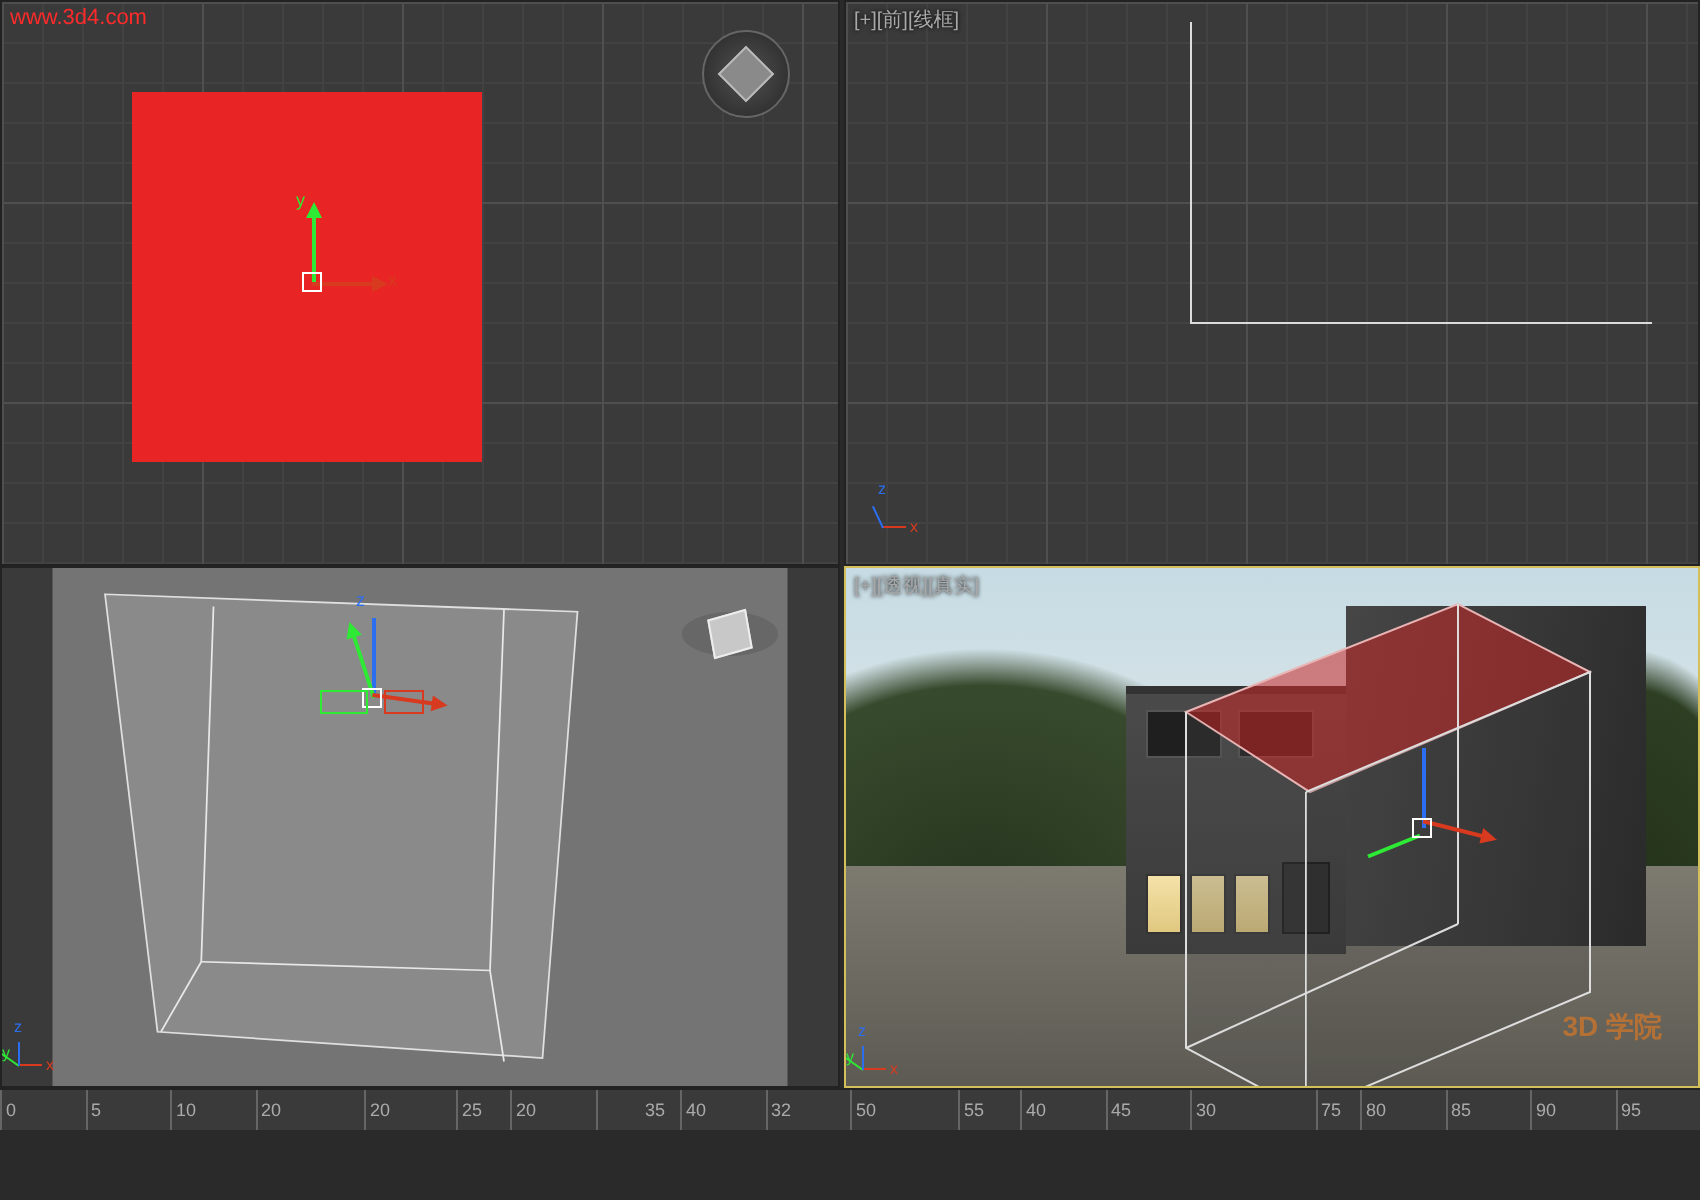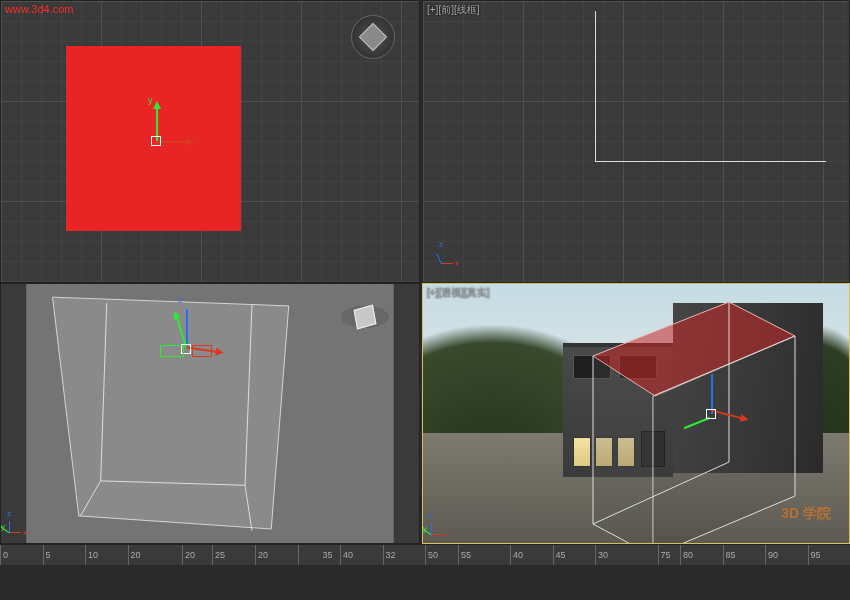--- a/index.html
+++ b/index.html
@@ -174,27 +174,27 @@
     </div>
   </div>
 
   <div class="timeline">
     <div class="ruler" id="ruler">
         <div class="tick" style="left: 0px;">0</div>
         <div class="tick" style="left: 42.5px;">5</div>
         <div class="tick" style="left: 85px;">10</div>
         <div class="tick" style="left: 127.5px;">20</div>
         <div class="tick" style="left: 182px;">20</div>
-        <div class="tick" style="left: 212px;">25</div>
+        <div class="tick" style="left: 228px;">25</div>
         <div class="tick" style="left: 255px;">20</div>
         <div class="tick" style="left: 297.5px; padding-left: 24px;">35</div>
         <div class="tick" style="left: 340px;">40</div>
         <div class="tick" style="left: 382.5px;">32</div>
         <div class="tick" style="left: 425px;">50</div>
-        <div class="tick" style="left: 458px;">55</div>
+        <div class="tick" style="left: 479px;">55</div>
         <div class="tick" style="left: 510px;">40</div>
         <div class="tick" style="left: 552.5px;">45</div>
         <div class="tick" style="left: 595px;">30</div>
         <div class="tick" style="left: 637.5px; margin-left: 20px;">75</div>
         <div class="tick" style="left: 680px;">80</div>
         <div class="tick" style="left: 722.5px;">85</div>
         <div class="tick" style="left: 765px;">90</div>
         <div class="tick" style="left: 807.5px;">95</div>
       </div>
   </div>

